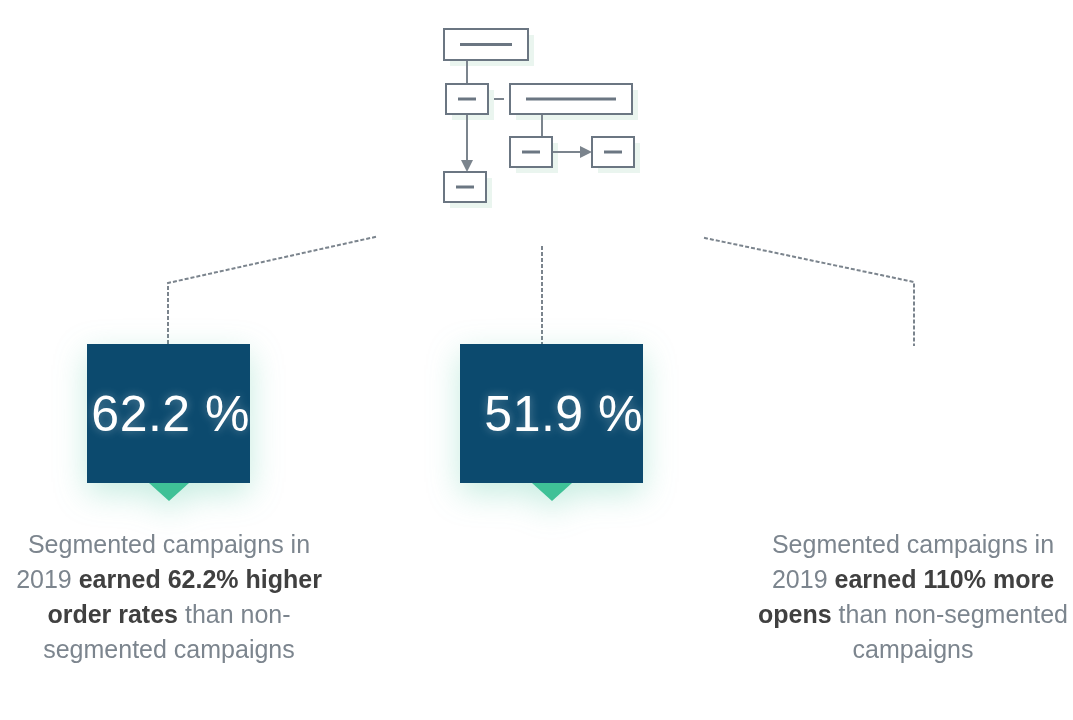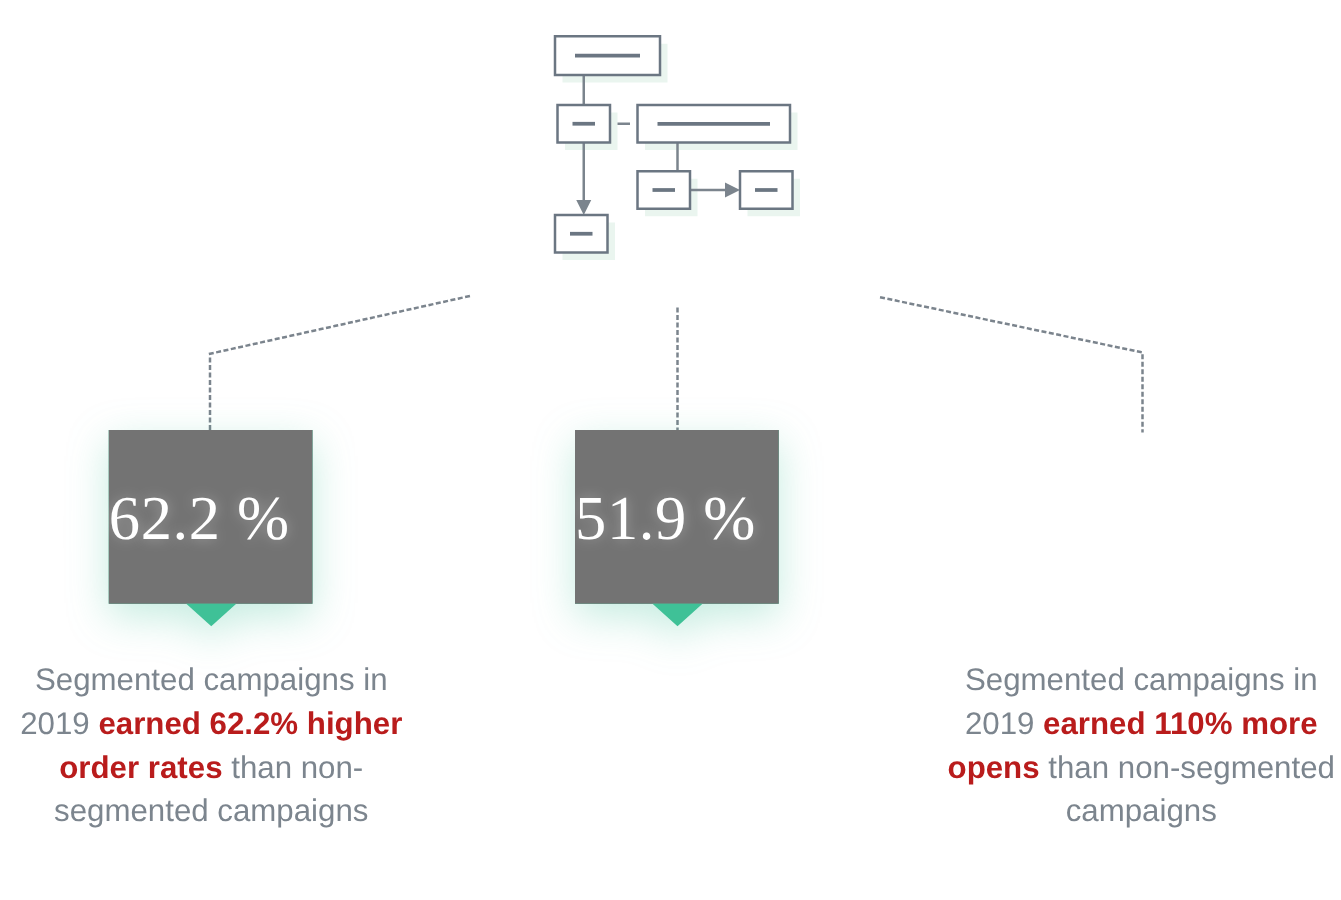--- a/index.html
+++ b/index.html
@@ -46,25 +46,24 @@
     position: absolute;
     top: 0;
     width: 163px;
     height: 139px;
     background: #3fc197;
     filter: drop-shadow(0 10px 16px rgba(63, 193, 151, 0.30));
   }
   .stat-card .card-body {
     position: absolute;
     inset: 0;
-    background: #737373;
+    background: #0c4a6e;
     display: flex;
     align-items: center;
-    justify-content: flex-start;
-    font-family: Liberation Serif, serif;
+    justify-content: flex-end;
   }
   .stat-card .card-tip {
     position: absolute;
     left: 50%;
     top: 139px;
     width: 0;
     height: 0;
     margin-left: -20px;
     border-left: 20px solid transparent;
     border-right: 20px solid transparent;
@@ -73,21 +72,21 @@
   .stat-value {
     color: #ffffff;
     font-size: 50px;
     font-weight: 300;
     letter-spacing: 0.5px;
     line-height: 1;
     white-space: pre;
     text-shadow: 0 0 10px rgba(255,255,255,0.35);
   }
   #card-0 { left: 87px; }
-  #card-1 { left: 460px; }
+  #card-1 { left: 460px; padding-left: 20px; }
   #card-2 { left: 832px; }
 
   
   .captions-row {
     position: absolute;
     left: 0;
     top: 527px;
     width: 1073px;
     height: 190px;
   }
@@ -95,21 +94,21 @@
     position: absolute;
     top: 0;
     width: 330px;
     text-align: center;
     font-size: 25px;
     line-height: 35px;
     color: #7c858e;
     font-weight: 400;
   }
   .caption b {
-    color: #b91c1c;
+    color: #404040;
     font-weight: 700;
   }
   #caption-0 { left: 4px; }
   #caption-1 { left: 376px; }
   #caption-2 { left: 748px; }
 </style>
 </head>
 <body>
 
 <svg id="flow-diagram" viewBox="0 0 1073 230" width="1073" height="230" xmlns="http://www.w3.org/2000/svg">

